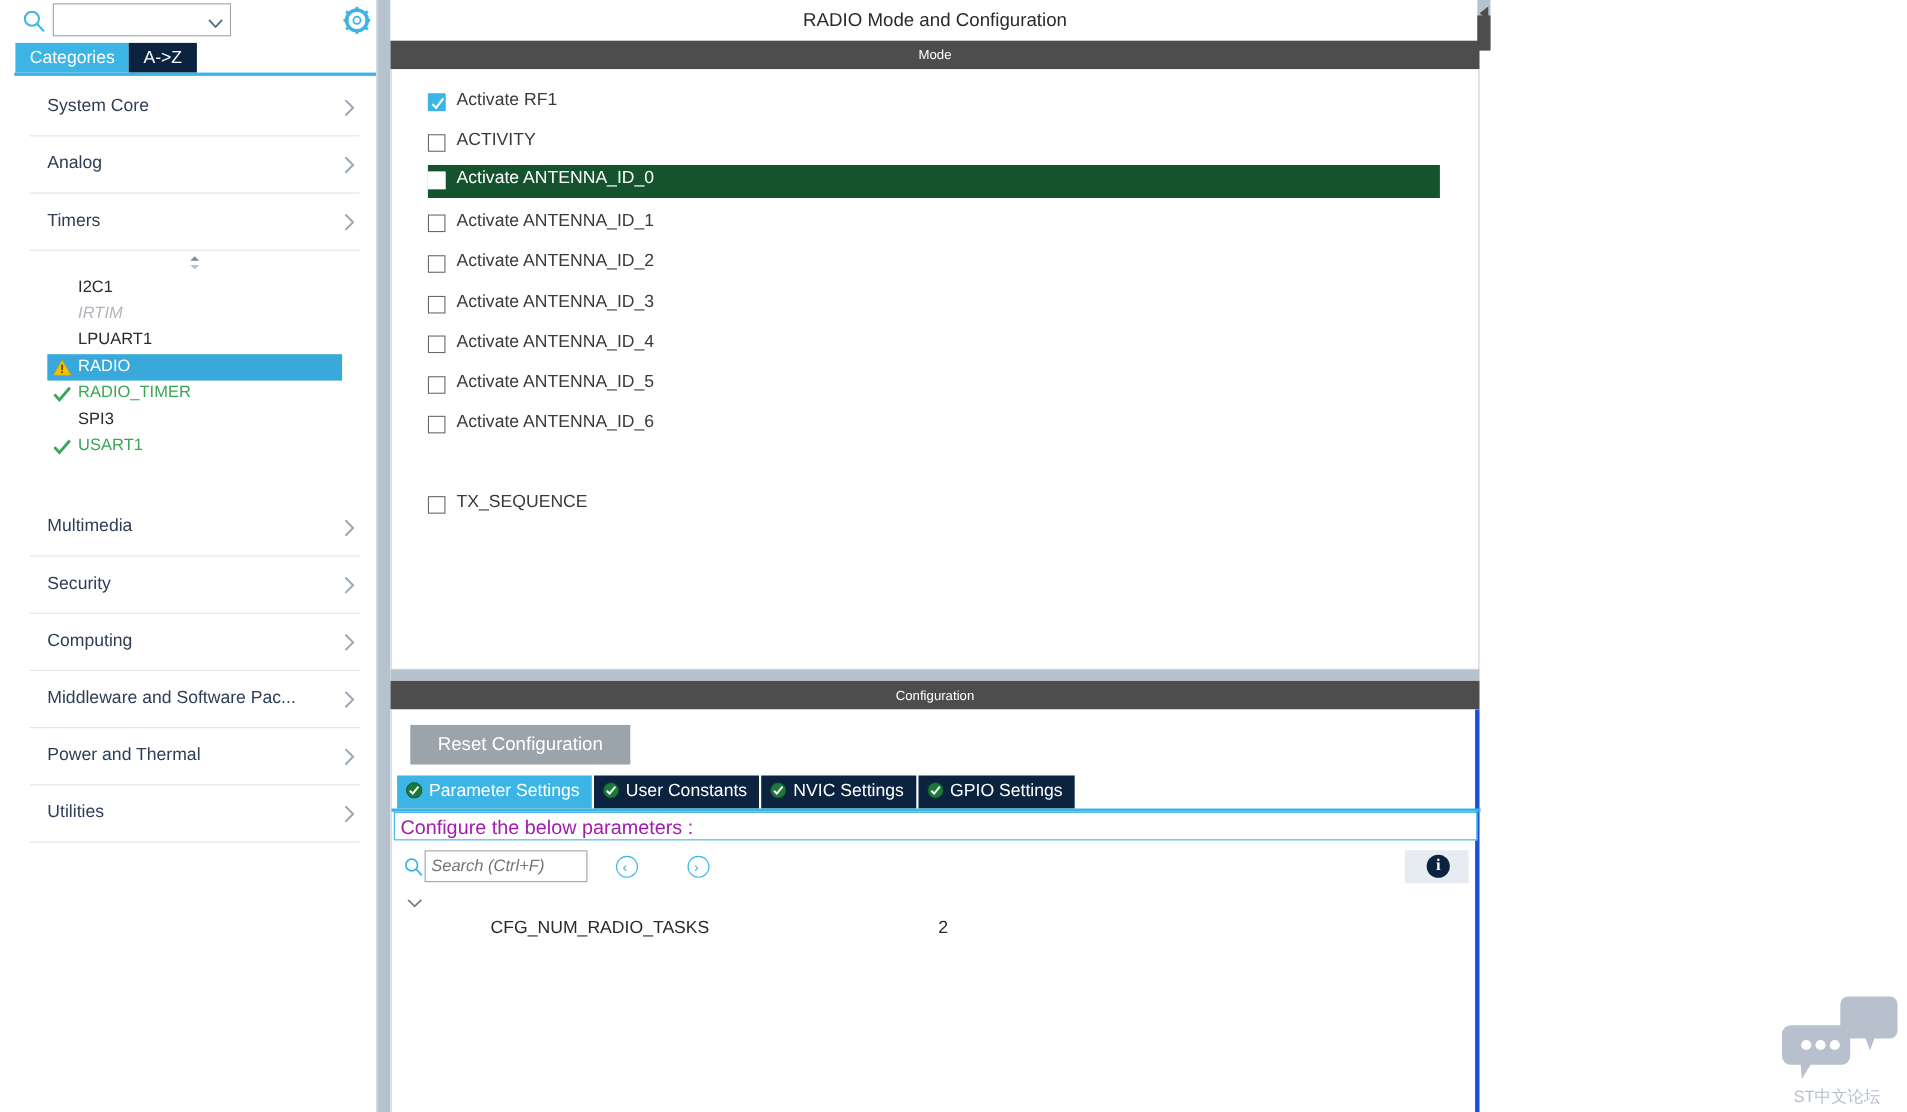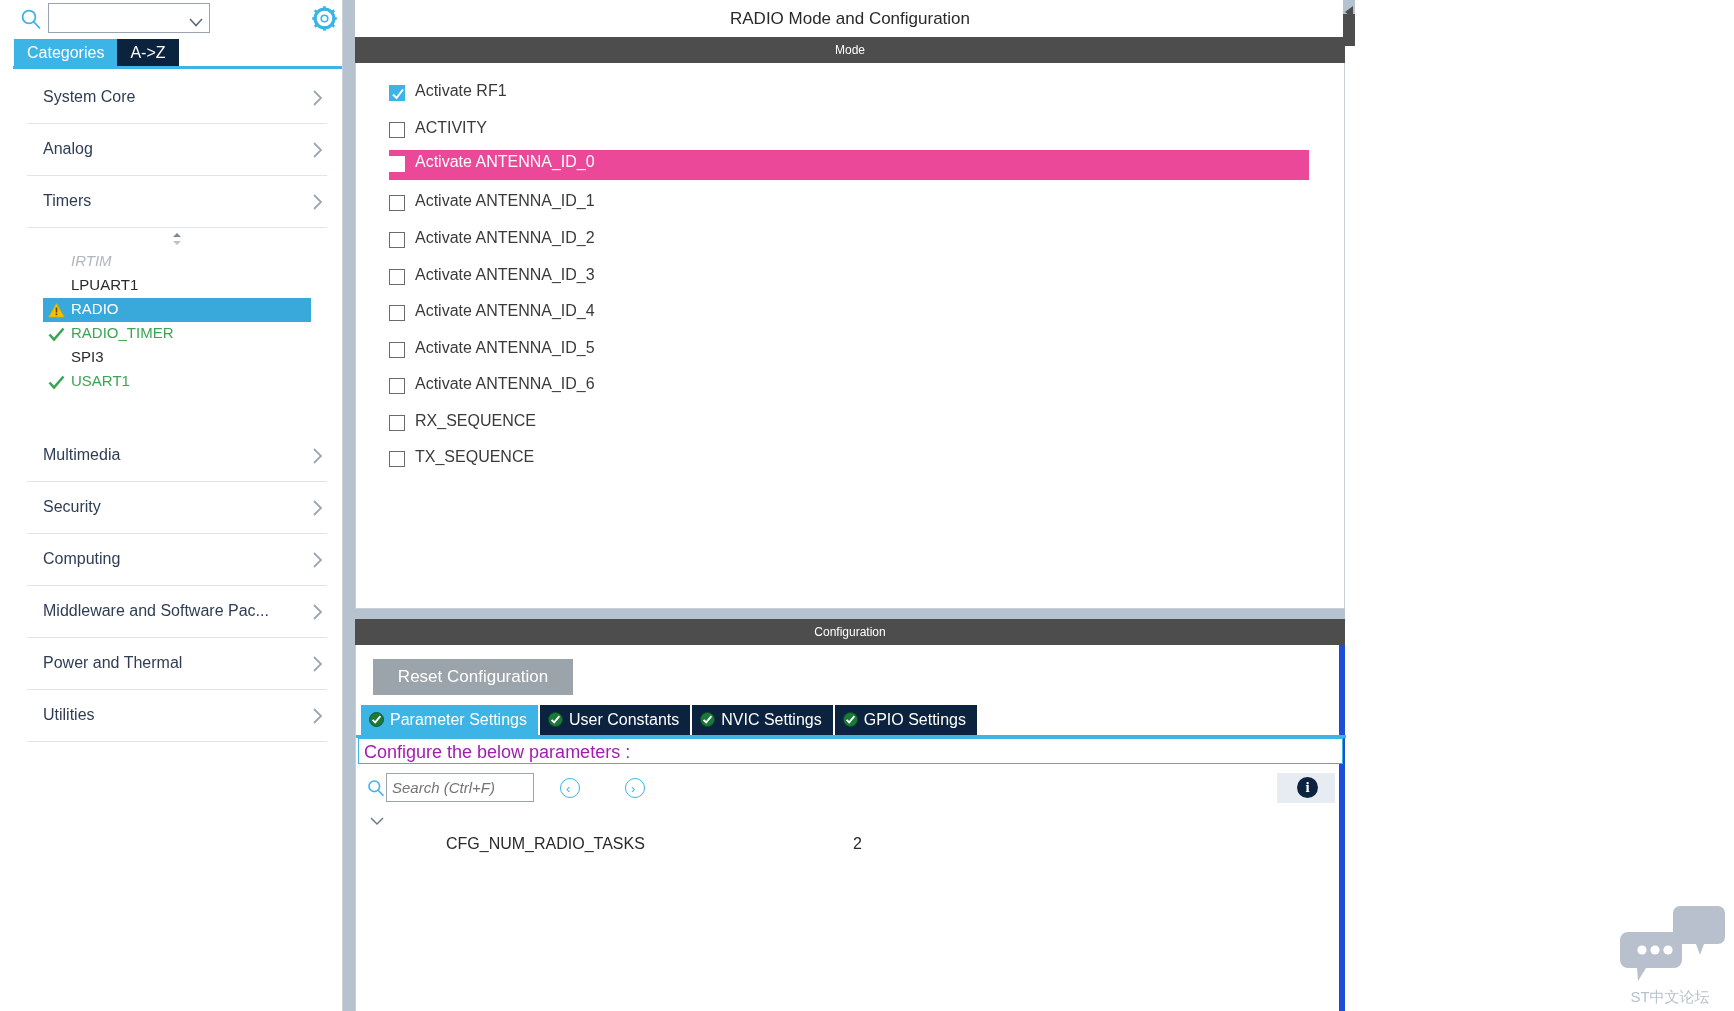--- a/index.html
+++ b/index.html
@@ -152,42 +152,42 @@
   }
   #mode-divider {
     position: absolute; left: 12px; top: 609px; width: 990px; height: 10px;
     background: #b6c3ce;
   }
 
   .chk-row {
     position: absolute; left: 33px; height: 30px;
     width: 920px;
   }
-  .chk-row.highlight { background: #ec4899; left: 33px; width: 920px; }
+  .chk-row.highlight { background: #14532d; left: 33px; width: 920px; }
   .chk-box {
     position: absolute; left: 0; top: 6px; width: 16px; height: 16px;
     border: 1px solid #6a6a6a; background: #ffffff;
   }
   .chk-box.checked {
     background: #3cb4e5; border-color: #3cb4e5;
   }
   .chk-box.checked svg { position:absolute; left:1px; top:1px; }
   .chk-row.highlight .chk-box { border-color:#ffffff; background:#ffffff; }
   .chk-label {
     position: absolute; left: 26px; top: 3px;
     font-size: 16px; color: #3a3a3a;
   }
   .chk-row.highlight .chk-label { color: #ffffff; }
 
   
   #config-body {
     position: absolute; left: 12px; top: 645px; width: 990px; height: 366px;
     background: #ffffff;
     border-left: 1px solid #c7cfd6;
-    border-right: 6px solid #1d4ed8;
+    border-right: 4px solid #1d4ed8;
   }
   #reset-btn {
     position: absolute; left: 17px; top: 14px; width: 200px; height: 36px;
     background: #9ba4ab; color: #ffffff;
     border: none; font-size: 17px;
     font-family: "Liberation Sans", sans-serif;
     cursor: pointer; text-align: center; line-height: 36px;
   }
   #tabstrip {
     position: absolute; left: 5px; top: 60px; height: 30px;
@@ -356,20 +356,23 @@
       <div id="periph-wrap">
         <div id="periph-sorter">
           <span class="spin">
             <svg width="14" height="14" viewBox="0 0 14 14">
               <polygon points="7,1 11,5 3,5" fill="#7c8894"></polygon>
               <polygon points="7,13 11,9 3,9" fill="#b9c2ca"></polygon>
             </svg>
           </span>
         </div>
 
+        <div class="periph-row">
+          <span class="p-label">I2C1</span>
+        </div>
         <div class="periph-row disabled">
           <span class="p-label">IRTIM</span>
         </div>
         <div class="periph-row">
           <span class="p-label">LPUART1</span>
         </div>
         <div class="periph-row selected">
           <span class="p-icon">
             <svg width="17" height="17" viewBox="0 0 17 17">
               <polygon points="8.5,1.5 16.2,15 0.8,15" fill="#f2c200" stroke="#d8ae00" stroke-width="0.8"></polygon>
@@ -508,24 +511,20 @@
       <div class="chk-row" style="top:273px">
         <span class="chk-box"></span>
         <span class="chk-label">Activate ANTENNA_ID_5</span>
       </div>
 
       <div class="chk-row" style="top:309px">
         <span class="chk-box"></span>
         <span class="chk-label">Activate ANTENNA_ID_6</span>
       </div>
 
-      <div class="chk-row" style="top:346px">
-        <span class="chk-box"></span>
-        <span class="chk-label">RX_SEQUENCE</span>
-      </div>
 
       <div class="chk-row" style="top:382px">
         <span class="chk-box"></span>
         <span class="chk-label">TX_SEQUENCE</span>
       </div>
     </div>
 
     <div id="mode-divider"></div>
 
     <div class="section-bar" id="config-bar">Configuration</div>

